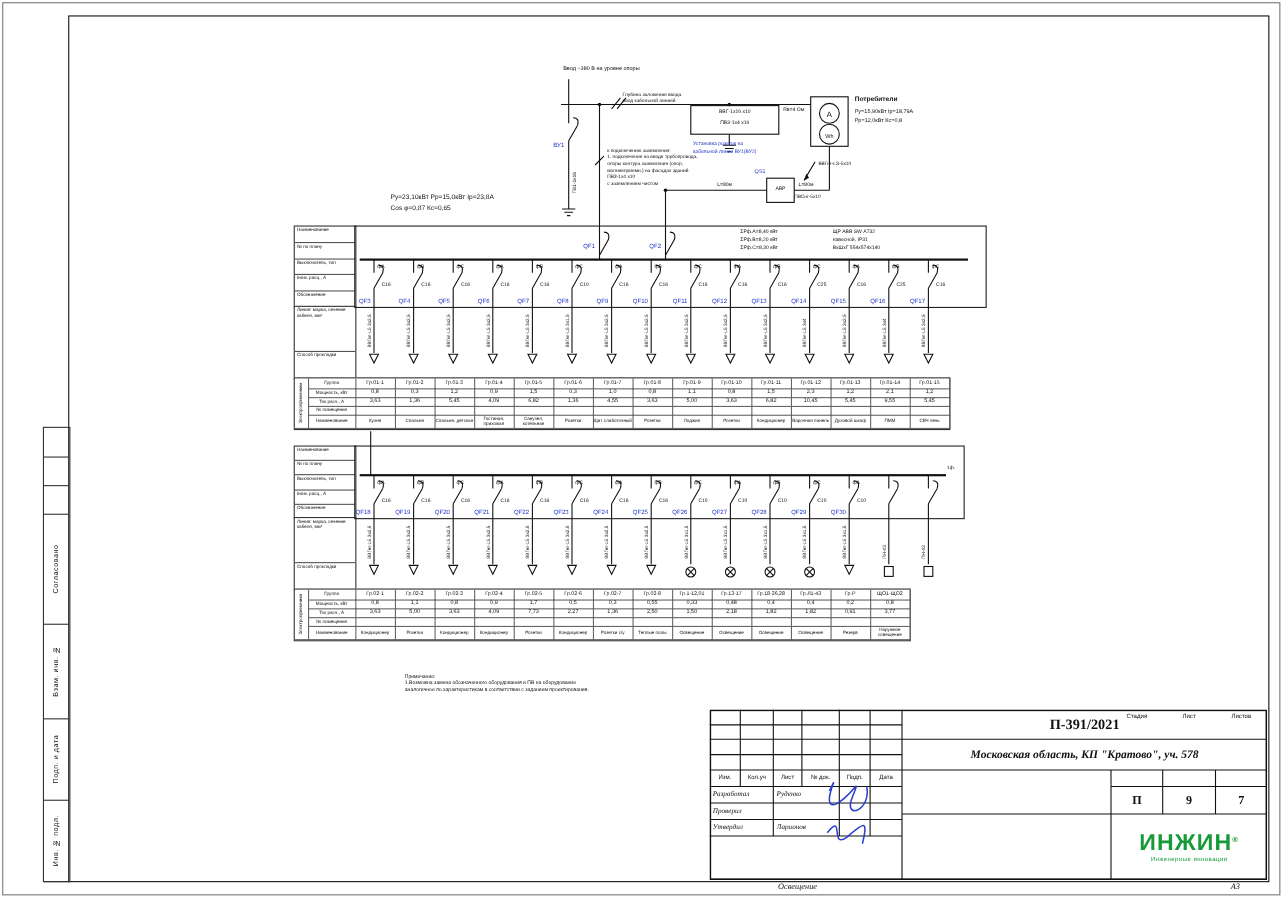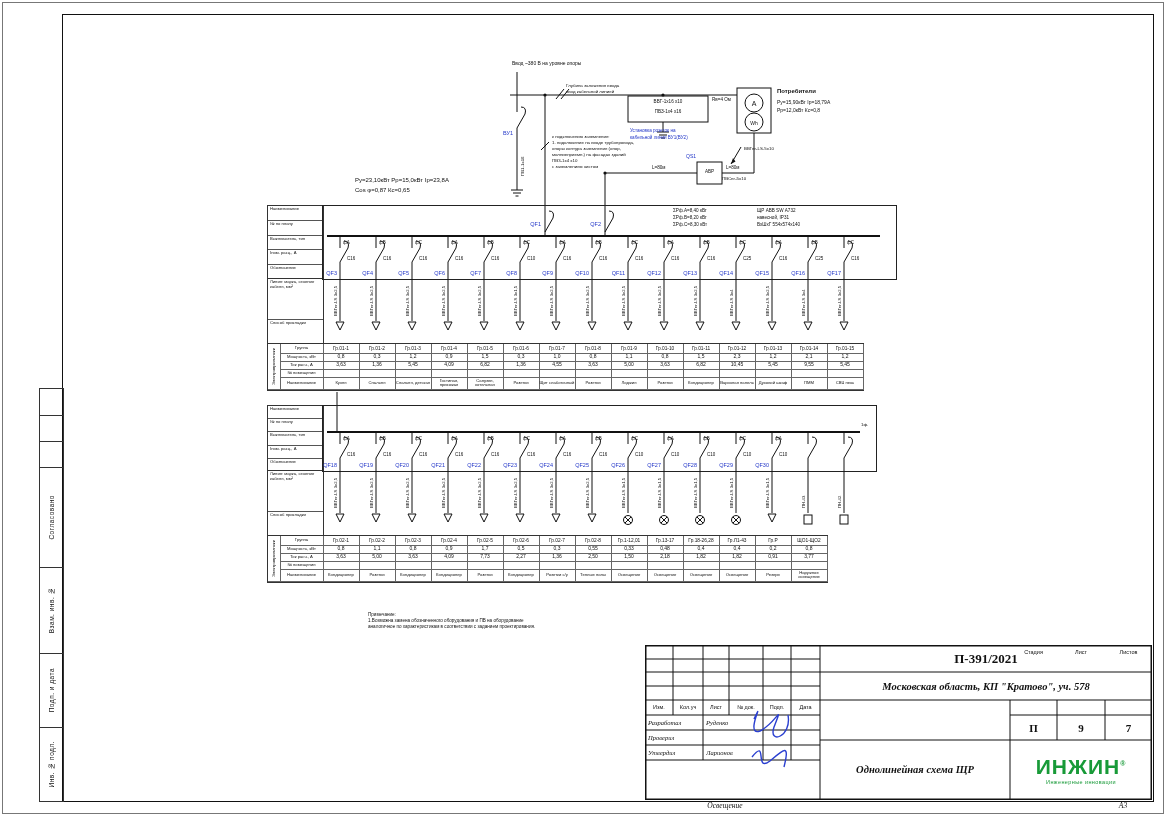--- a/index.html
+++ b/index.html
@@ -575,21 +575,20 @@
 
 <div class="abs" id="tb">
   <svg class="abs" style="left:0;top:0" width="507" height="155">
     <rect x="0.75" y="0.75" width="505.5" height="153.5" fill="none" stroke="#111" stroke-width="1.5"></rect>
     <path class="ln" stroke-width="0.8" d="M175 0 V155 M365 55 V155 M175 27 H507 M175 55 H507 M175 95 H507 M365 70 H507 M412 55 V95 M460 55 V95
       M28 0 V70 M84 0 V70 M58 0 V115 M118 0 V115 M146 0 V115
       M0 14 H175 M0 27 H175 M0 41 H175 M0 55 H175 M0 70 H175 M0 85 H175 M0 100 H175 M0 115 H175"></path>
   </svg>
   <div class="abs tbtext serifb" style="left:175px;top:1px;width:332px;height:26px;font-size:13px">П-391/2021</div>
   <div class="abs tbtext serifbi" style="left:175px;top:27px;width:332px;height:28px;font-size:10.5px">Московская область, КП "Кратово", уч. 578</div>
-  <div class="abs tbtext serifbi" style="left:177px;top:97px;width:186px;height:56px;font-size:10.5px;line-height:1.35">Однолинейная схема ЩР</div>
   <div class="abs tbc" style="left:365px;width:47px">Стадия</div>
   <div class="abs tbc" style="left:412px;width:48px">Лист</div>
   <div class="abs tbc" style="left:460px;width:47px">Листов</div>
   <div class="abs tbtext serifb" style="left:365px;top:70px;width:47px;height:25px;font-size:11px">П</div>
   <div class="abs tbtext serifb" style="left:412px;top:70px;width:48px;height:25px;font-size:11px">9</div>
   <div class="abs tbtext serifb" style="left:460px;top:70px;width:47px;height:25px;font-size:11px">7</div>
   <div class="abs" style="left:0;top:55px;width:175px;height:15px">
       <div class="tbc" style="left: 0px; width: 28px;">Изм.</div>
       <div class="tbc" style="left: 28px; width: 30px;">Кол.уч</div>
       <div class="tbc" style="left: 58px; width: 26px;">Лист</div>

